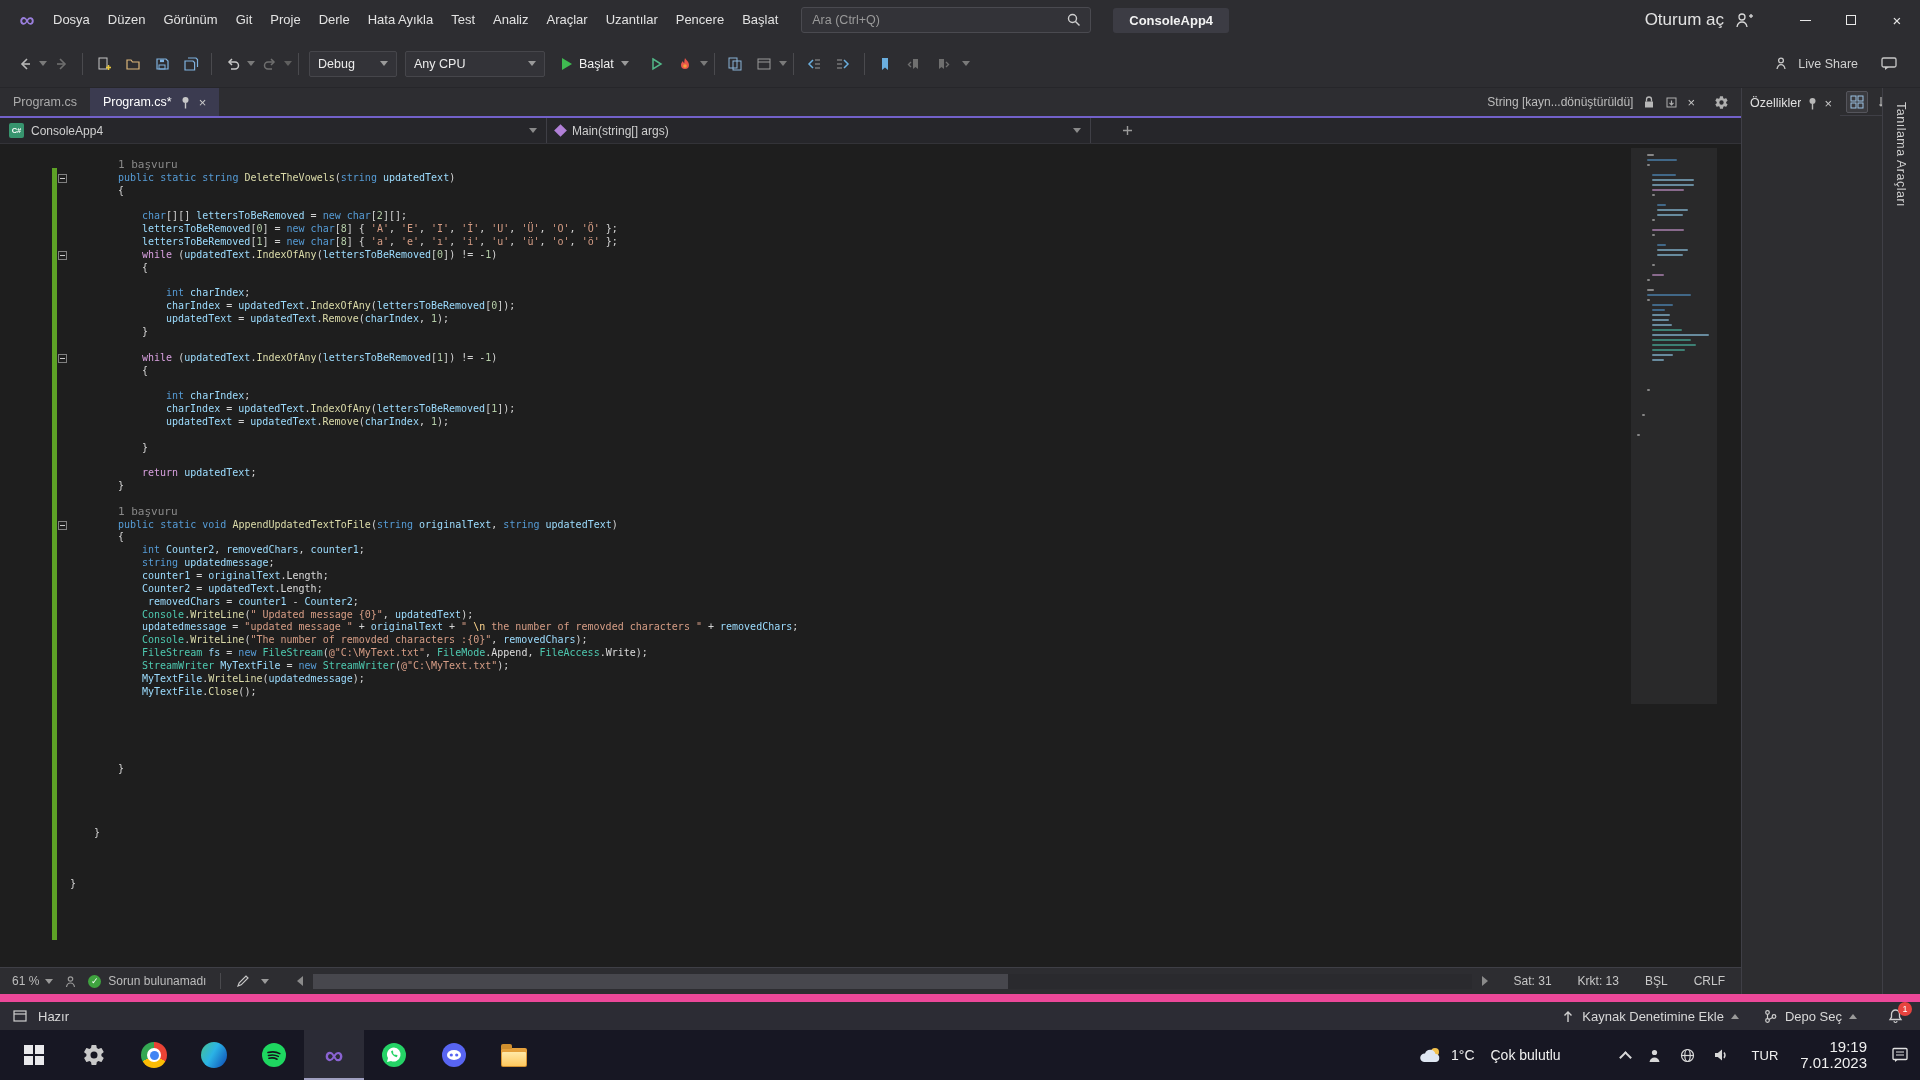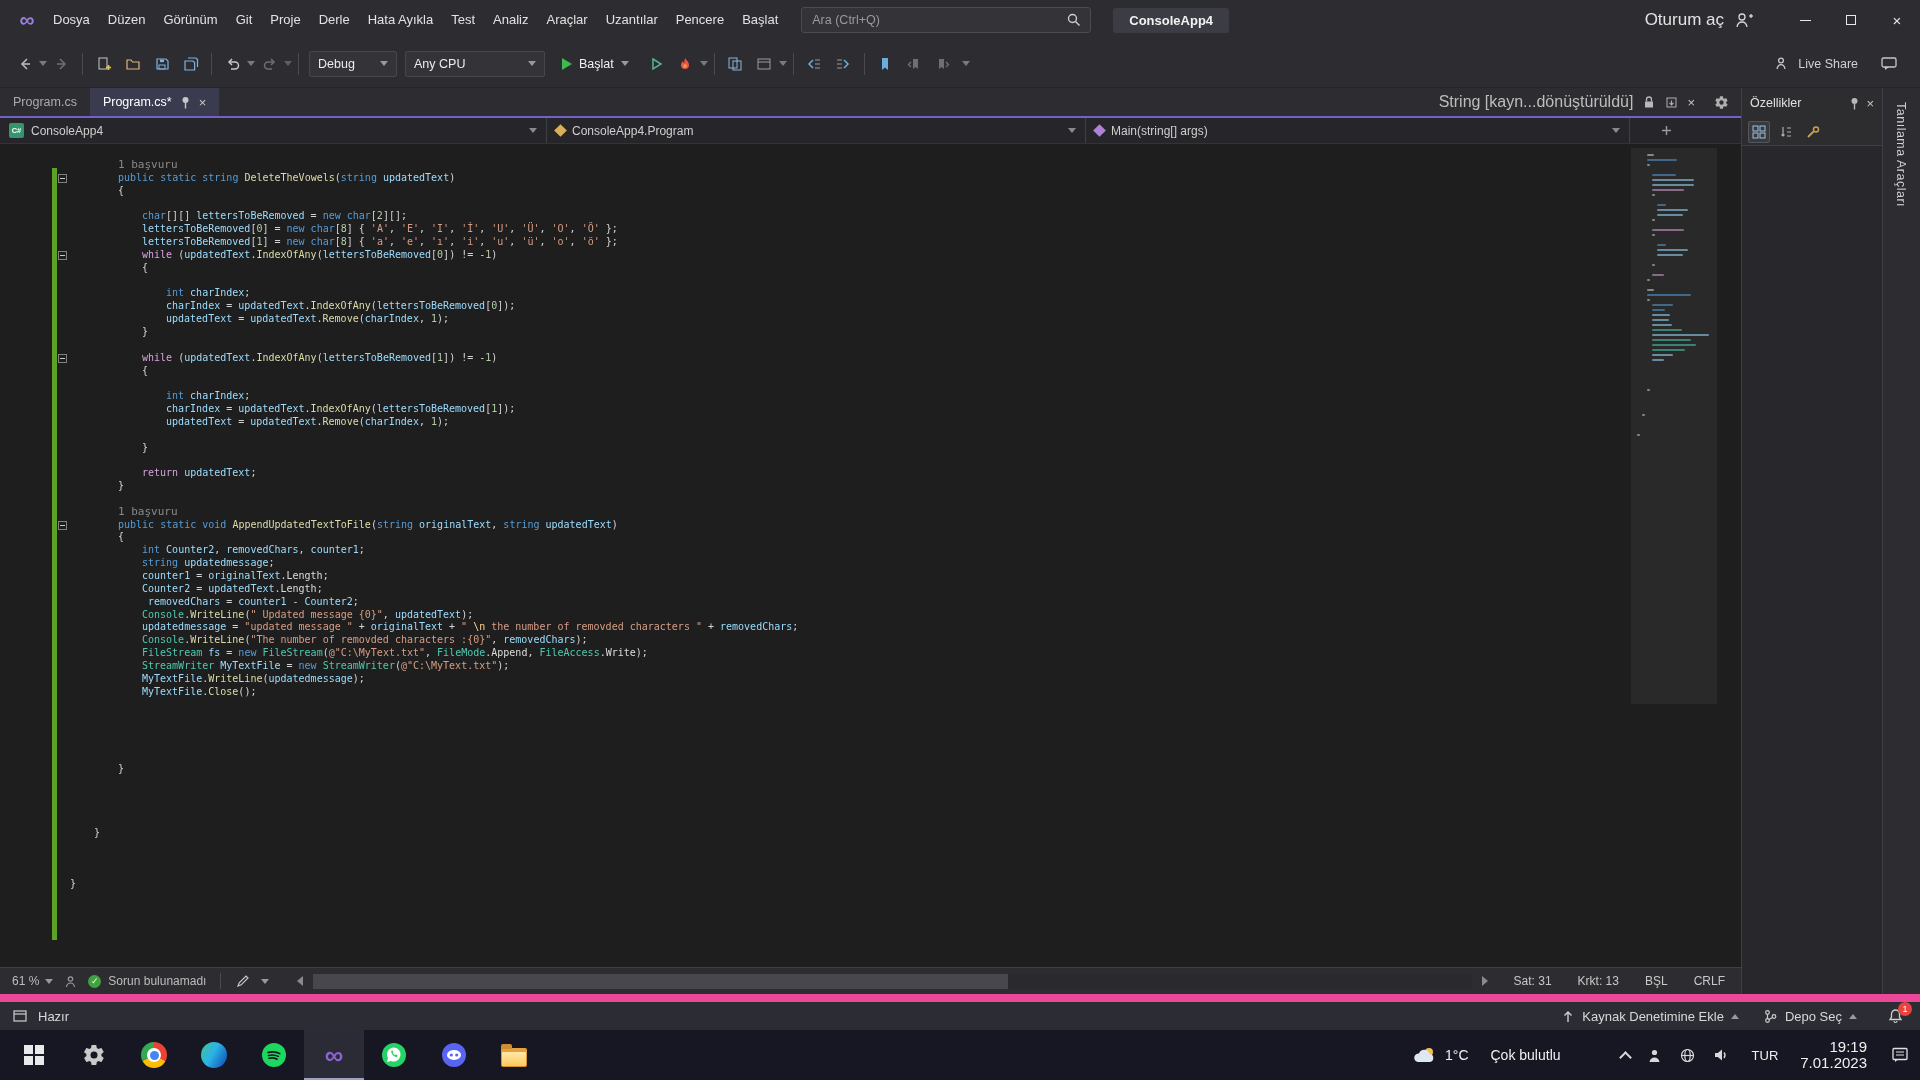--- a/index.html
+++ b/index.html
@@ -40,21 +40,21 @@
 
   
   .main{position:absolute;top:88px;left:0;right:0;bottom:78px;display:flex;padding-bottom:8px;background:#ec4899}
   .editor-col{width:1741px;display:flex;flex-direction:column}
 
   .tabstrip{height:30px;display:flex;align-items:stretch;background:#2d2d31;border-bottom:2px solid #7261c9}
   .tab{display:flex;align-items:center;gap:8px;padding:0 13px;font-size:12.5px;color:#ababab}
   .tab.active{background:#3b3b50;color:#fff}
   .tab .x{font-size:13px;color:#cccccc}
   .ts-right{margin-left:auto;display:flex;align-items:center;gap:9px;padding-right:12px}
-  .rdoc-label{font-size:16px;color:#bdbdbd}
+  .rdoc-label{font-size:12px;color:#bdbdbd}
 
   .navbar{height:26px;display:flex;align-items:stretch;background:#26262a;border-bottom:1px solid #333338;font-size:12px;color:#cfcfcf}
   .nav-sec{display:flex;align-items:center;gap:7px;padding:0 9px;border-right:1px solid #3f3f46}
   .nav-sec.s1{width:547px}.nav-sec.s2{width:539px}.nav-sec.s3{width:544px}
   .nav-sec .car-d{margin-left:auto;border-top-color:#8a8a8a}
   .csproj{width:15px;height:15px;background:#37946e;border-radius:2px;color:#fff;font-size:7.5px;font-weight:bold;display:flex;align-items:center;justify-content:center}
   .diamond{width:9px;height:9px;transform:rotate(45deg)}
   .diamond.cls{background:#d8b05a}
   .diamond.mth{background:#b180d7}
 
@@ -72,21 +72,21 @@
 
   .editor-bar{height:27px;background:#2d2d31;border-top:1px solid #3f3f46;display:flex;align-items:center;font-size:12px;color:#bdbdbd;padding:0 12px;gap:10px}
   .zoom{display:flex;align-items:center;gap:6px}
   .health{display:flex;align-items:center;gap:7px}
   .hdot{width:13px;height:13px;border-radius:50%;background:#3fa33f;color:#fff;font-size:9px;display:flex;align-items:center;justify-content:center}
   .ebar-sep{width:1px;height:16px;background:#4a4a4e;margin:0 4px}
   .htrack{flex:1;height:15px;background:#2a2a2e;display:flex;align-items:center}
   .hthumb{height:15px;width:60%;background:#47474d}
   .ebar-stat{display:flex;align-items:center;gap:26px;padding-left:16px;padding-right:4px;color:#c8c8c8}
 
-  .props{width:141px;background:#2d2d30;border-left:1px solid #3f3f46;display:flex;flex-direction:column}
+  .props{width:141px;background:#2d2d30;border-left:1px solid #3f3f46;display:flex;flex-direction:row}
   .props-header{height:30px;display:flex;align-items:center;padding:0 8px;font-size:12.5px;color:#e0e0e0;gap:6px}
   .props-header .ttl{flex:1;overflow:hidden;white-space:nowrap}
   .props-toolbar{height:28px;display:flex;align-items:center;gap:5px;padding:0 6px;border-bottom:1px solid #3f3f46}
   .pt-icon{width:22px;height:22px;display:flex;align-items:center;justify-content:center;border-radius:2px}
   .pt-icon.sel{background:#3a3a3e;border:1px solid #55555c}
   .props-body{flex:1;background:#28282c}
   .x{color:#c8c8c8;font-size:13px;line-height:1}
 
   .rstrip{width:38px;background:#2d2d31;border-left:1px solid #3f3f46}
   .vtab{writing-mode:vertical-rl;font-size:12.5px;color:#cfcfcf;padding:14px 0 0 0;margin-left:11px;letter-spacing:.5px}
@@ -108,21 +108,21 @@
   .chrome{width:26px;height:26px;border-radius:50%;background:conic-gradient(#ea4335 0 120deg,#fbbc05 0 240deg,#34a853 0 360deg);position:relative}
   .chrome-mid{position:absolute;inset:6px;background:#fff;border-radius:50%}
   .chrome-core{position:absolute;inset:8.5px;background:#4285f4;border-radius:50%}
   .edge{width:26px;height:26px;border-radius:50%;background:linear-gradient(120deg,#40bfa3 10%,#2bb3e6 45%,#1565c0 85%)}
   .vs-task{color:#8a63d2;font-size:26px;font-weight:bold;line-height:1}
   .folder{position:relative;width:26px;height:19px;background:linear-gradient(#e8a33d,#d08f2e);border-radius:2px;margin-top:5px}
   .folder::before{content:"";position:absolute;top:-4px;left:0;width:11px;height:5px;background:#d08f2e;border-radius:2px 2px 0 0}
   .folder::after{content:"";position:absolute;left:1px;right:1px;bottom:1px;top:4px;background:linear-gradient(#ffe9a8,#ffc95e);border-radius:1px}
   .tray{margin-left:auto;display:flex;align-items:center;gap:16px;padding-right:10px}
   .weather{display:flex;align-items:center;gap:8px;margin-right:44px}
-  .weather-text{font-size:14px;color:#f0f0f0;display:flex;gap:22px}
+  .weather-text{font-size:14px;color:#f0f0f0;display:flex;gap:16px}
   .chev-up{width:9px;height:9px;border-left:2px solid #d8d8d8;border-top:2px solid #d8d8d8;transform:rotate(45deg);margin-top:4px}
   .lang{font-size:13px;color:#f0f0f0;margin:0 6px}
   .clock{font-size:15px;line-height:16px;color:#f0f0f0;text-align:right;margin-right:8px}
 
   
   .watermark{position:absolute;left:1488px;top:922px;z-index:80;pointer-events:none}
   .wm1{font-size:26px;color:rgba(205,205,205,.62)}
   .wm2{font-size:13.5px;color:rgba(200,200,200,.55);margin-top:8px}
 </style>
 </head>
@@ -349,25 +349,20 @@
           <svg width="15" height="15" viewBox="0 0 24 24" style="margin-left:10px">
             <path fill="#b0b0b0" d="M19.4 13c.04-.33.06-.66.06-1s-.02-.67-.06-1l2.1-1.65a.5.5 0 0 0 .12-.64l-2-3.46a.5.5 0 0 0-.61-.22l-2.49 1a7.3 7.3 0 0 0-1.73-1l-.38-2.65A.5.5 0 0 0 13.92 2h-4a.5.5 0 0 0-.5.42l-.38 2.65c-.63.26-1.21.6-1.73 1l-2.49-1a.5.5 0 0 0-.61.22l-2 3.46a.5.5 0 0 0 .12.64L4.43 11c-.04.33-.06.66-.06 1s.02.67.06 1l-2.1 1.65a.5.5 0 0 0-.12.64l2 3.46c.14.24.42.34.61.22l2.49-1c.52.4 1.1.74 1.73 1l.38 2.65c.04.24.25.42.5.42h4c.25 0 .46-.18.5-.42l.38-2.65a7.3 7.3 0 0 0 1.73-1l2.49 1c.24.1.47 0 .61-.22l2-3.46a.5.5 0 0 0-.12-.64L19.4 13zM12 15.5a3.5 3.5 0 1 1 0-7 3.5 3.5 0 0 1 0 7z"></path>
           </svg>
         </div>
       </div>
 
       <div class="navbar">
         <div class="nav-sec s1">
           <span class="csproj">C#</span>
           <span>ConsoleApp4</span>
-          <span class="car-d"></span>
-        </div>
-        <div class="nav-sec s2">
-          <span class="diamond cls"></span>
-          <span>ConsoleApp4.Program</span>
           <span class="car-d"></span>
         </div>
         <div class="nav-sec s3">
           <span class="diamond mth"></span>
           <span>Main(string[] args)</span>
           <span class="car-d"></span>
         </div>
         <svg width="13" height="13" style="margin:6px 0 0 30px">
           <path d="M6.5 2v9M2 6.5h9" stroke="#9a9a9a" stroke-width="1.4"></path>
         </svg>

